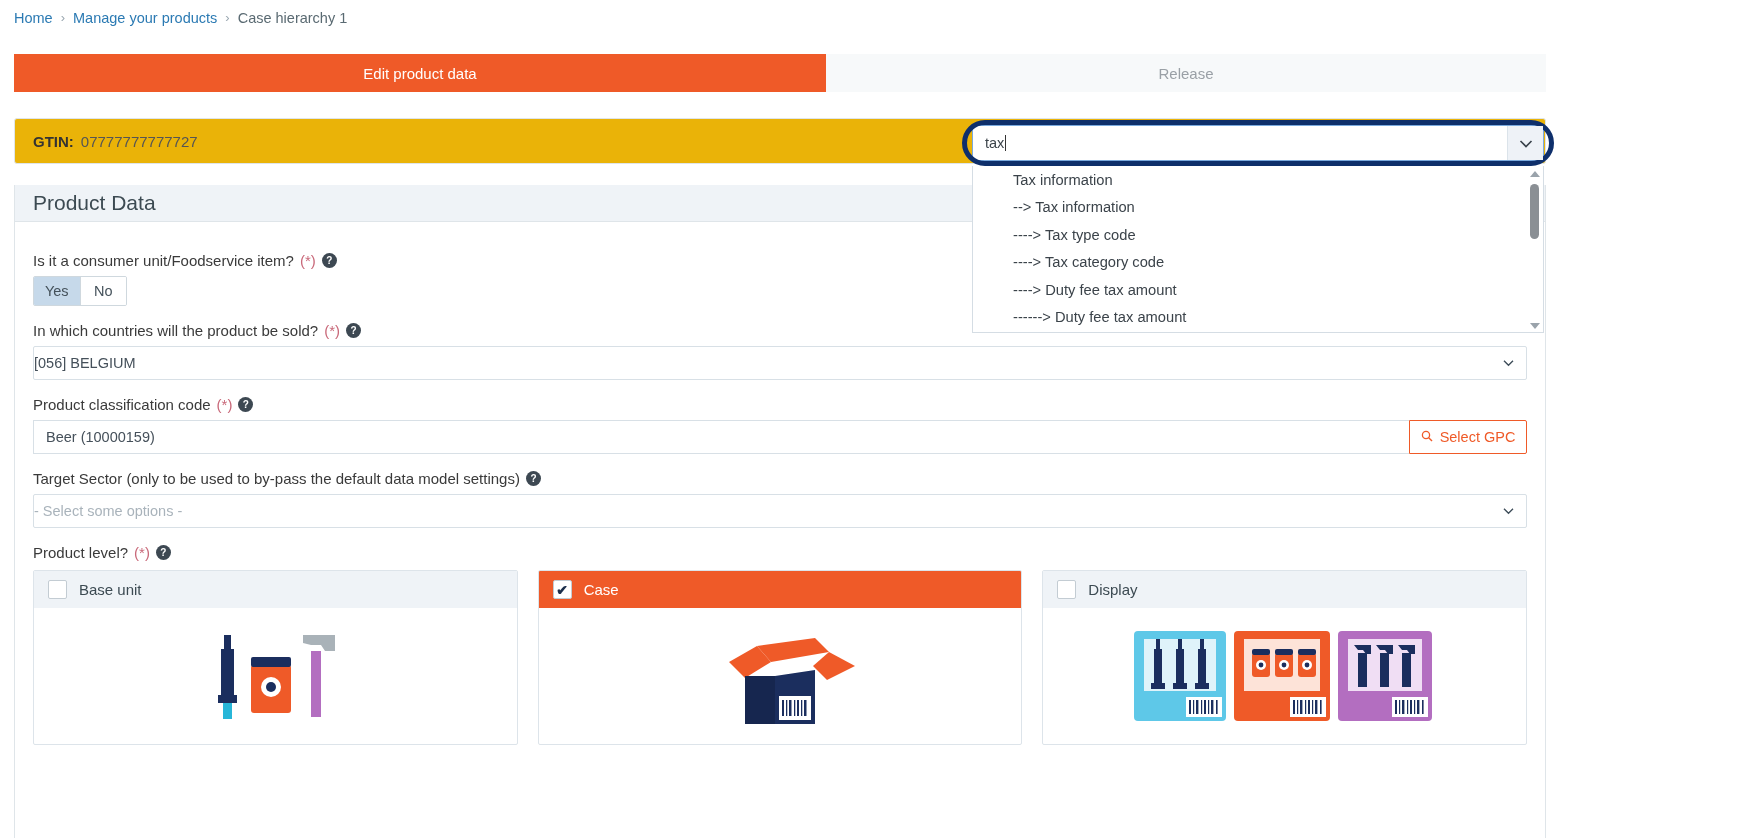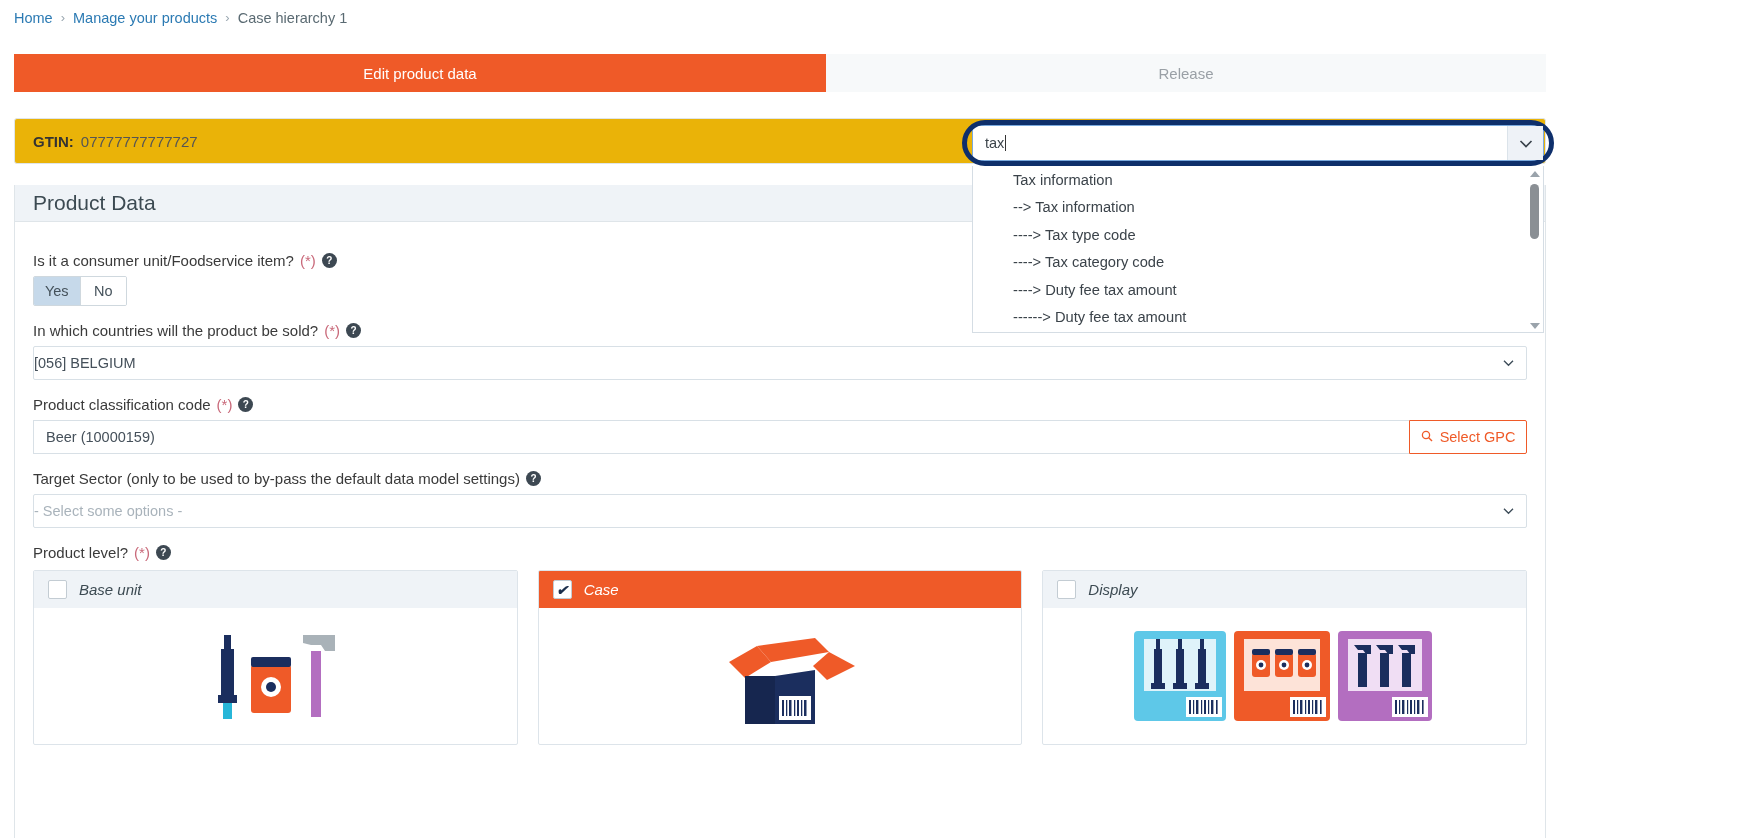--- a/index.html
+++ b/index.html
@@ -135,21 +135,21 @@
   .gpc-btn {
     width:118px; height:34px;
     border:1px solid #ef5a28; border-radius:0 2px 2px 0;
     background:#ffffff; color:#ef5a28;
     display:flex; align-items:center; justify-content:center; gap:7px;
     font-size:14.5px; cursor:pointer;
   }
 
   
   .cards { display:flex; gap:20px; margin-top:9px; }
-  .card { flex:1; border:1px solid #dde4ea; border-radius:2px; background:#fff; overflow:hidden;font-style:italic; }
+  .card { flex:1; border:1px solid #dde4ea; border-radius:2px; background:#fff; overflow:hidden; }
   .card-head {
     height:37px; display:flex; align-items:center; gap:12px;
     padding-left:14px; font-size:15px;
     background:#eff3f7; color:#3c4a52; cursor:pointer;
   }
   .card.selected .card-head { background:#ef5a28; color:#ffffff; }
   .cb {
     width:19px; height:19px; border:1px solid #c3ccd3;
     background:#ffffff; border-radius:2px;
     display:flex; align-items:center; justify-content:center;

